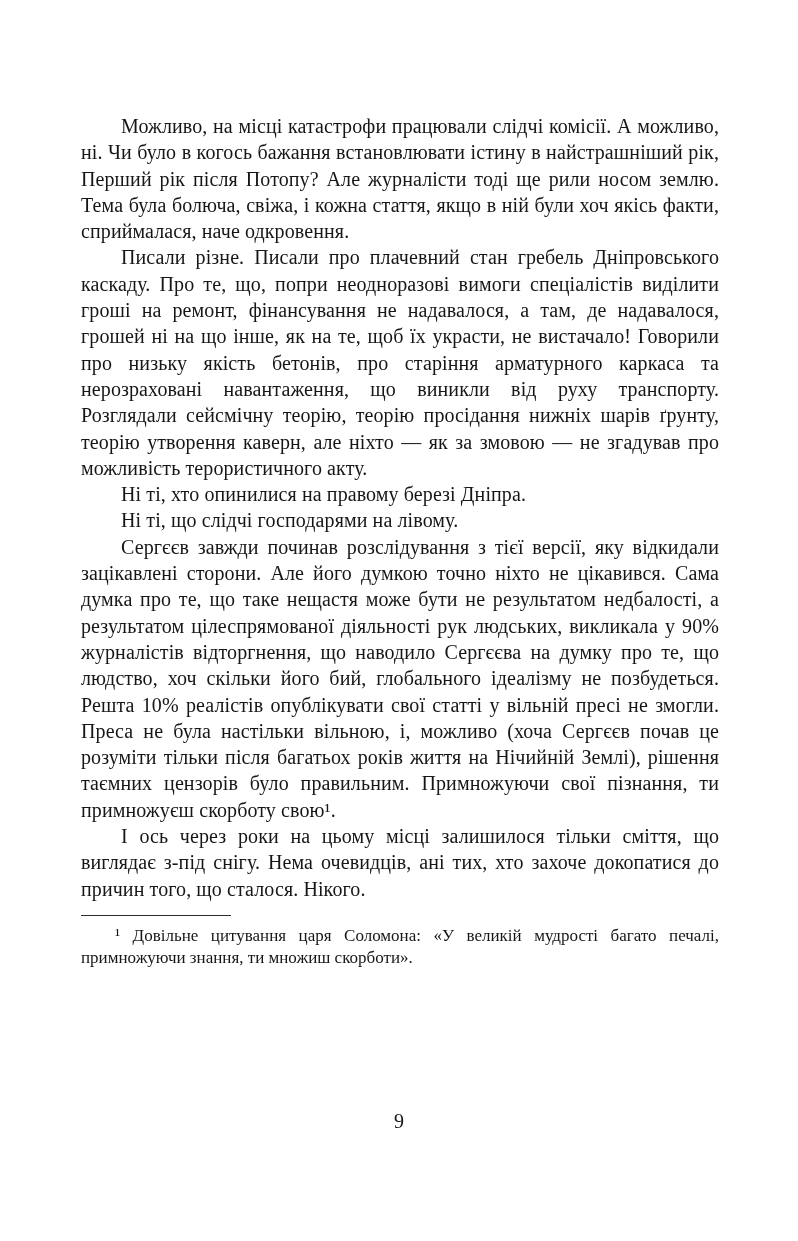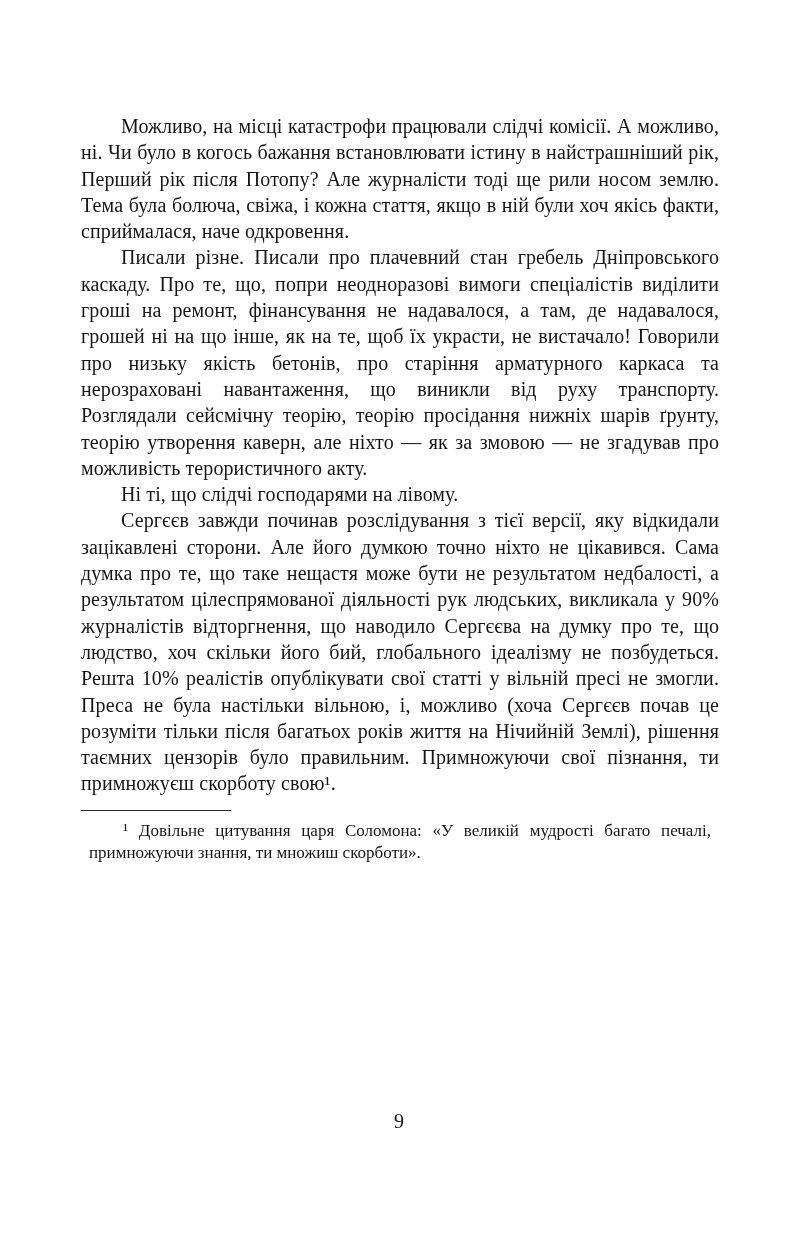--- a/index.html
+++ b/index.html
@@ -30,21 +30,21 @@
   .footnote {
     margin-top: 13px;
   }
   .footnote-rule {
     width: 150px;
     height: 1px;
     background: #2a2a2a;
     margin: 0 0 9px 0;
   }
   p.footnote-text {
-    margin: 8px;
+    margin: 0;
     text-align: justify;
     text-indent: 34px;
     font-size: 17px;
     line-height: 22.5px;
   }
   .page-number {
     position: absolute;
     left: 0;
     right: 0;
     top: 1110px;
@@ -53,22 +53,24 @@
     color: #161616;
   }
 </style>
 </head>
 <body>
 
 <div class="book-page">
   <div class="text-block">
     <p class="body-par">Можливо, на місці катастрофи працювали слідчі комісії. А можливо, ні. Чи було в когось бажання встановлювати істину в найстрашніший рік, Перший рік після Потопу? Але журналісти тоді ще рили носом землю. Тема була болюча, свіжа, і кожна стаття, якщо в ній були хоч якісь факти, сприймалася, наче одкровення.</p>
     <p class="body-par">Писали різне. Писали про плачевний стан гребель Дніпровського каскаду. Про те, що, попри неодноразові вимоги спеціалістів виділити гроші на ремонт, фінансування не надавалося, а там, де надавалося, грошей ні на що інше, як на те, щоб їх украсти, не вистачало! Говорили про низьку якість бетонів, про старіння арматурного каркаса та нерозраховані навантаження, що виникли від руху транспорту. Розглядали сейсмічну теорію, теорію просідання нижніх шарів ґрунту, теорію утворення каверн, але ніхто — як за змовою — не згадував про можливість терористичного акту.</p>
+    <p class="body-par">Ні ті, хто опинилися на правому березі Дніпра.</p>
     <p class="body-par">Ні ті, що слідчі господарями на лівому.</p>
     <p class="body-par">Сергєєв завжди починав розслідування з тієї версії, яку відкидали зацікавлені сторони. Але його думкою точно ніхто не цікавився. Сама думка про те, що таке нещастя може бути не результатом недбалості, а результатом цілеспрямованої діяльності рук людських, викликала у 90% журналістів відторгнення, що наводило Сергєєва на думку про те, що людство, хоч скільки його бий, глобального ідеалізму не позбудеться. Решта 10% реалістів опублікувати свої статті у вільній пресі не змогли. Преса не була настільки вільною, і, можливо (хоча Сергєєв почав це розуміти тільки після багатьох років життя на Нічийній Землі), рішення таємних цензорів було правильним. Примножуючи свої пізнання, ти примножуєш скорботу свою¹.</p>
+    <p class="body-par">І ось через роки на цьому місці залишилося тільки сміття, що виглядає з-під снігу. Нема очевидців, ані тих, хто захоче докопатися до причин того, що сталося. Нікого.</p>
 
     <div class="footnote">
       <div class="footnote-rule"></div>
       <p class="footnote-text">¹ Довільне цитування царя Соломона: «У великій мудрості багато печалі, примножуючи знання, ти множиш скорботи».</p>
     </div>
   </div>
 
   <div class="page-number">9</div>
 </div>
 

